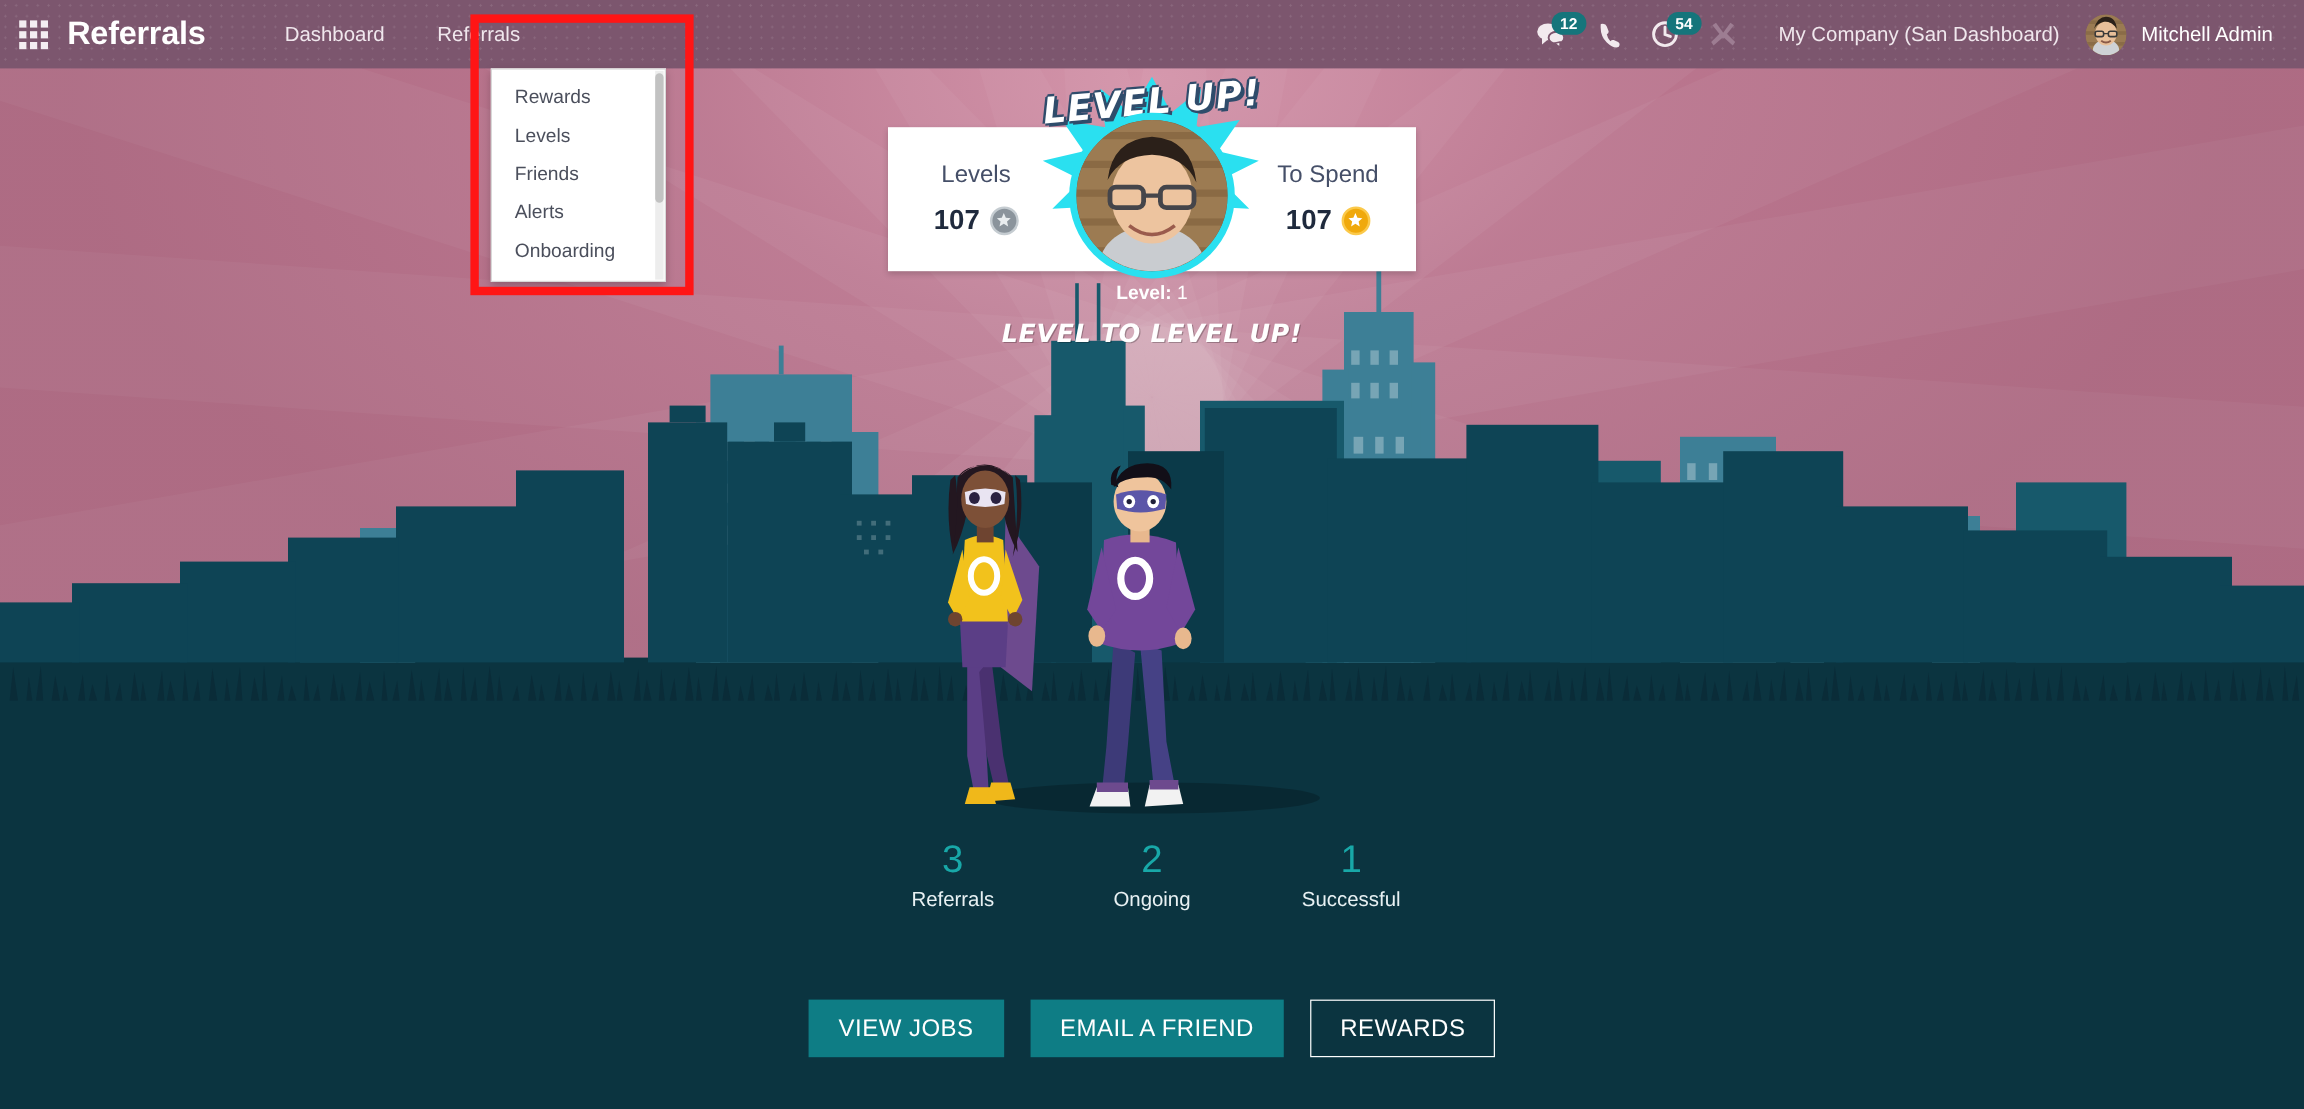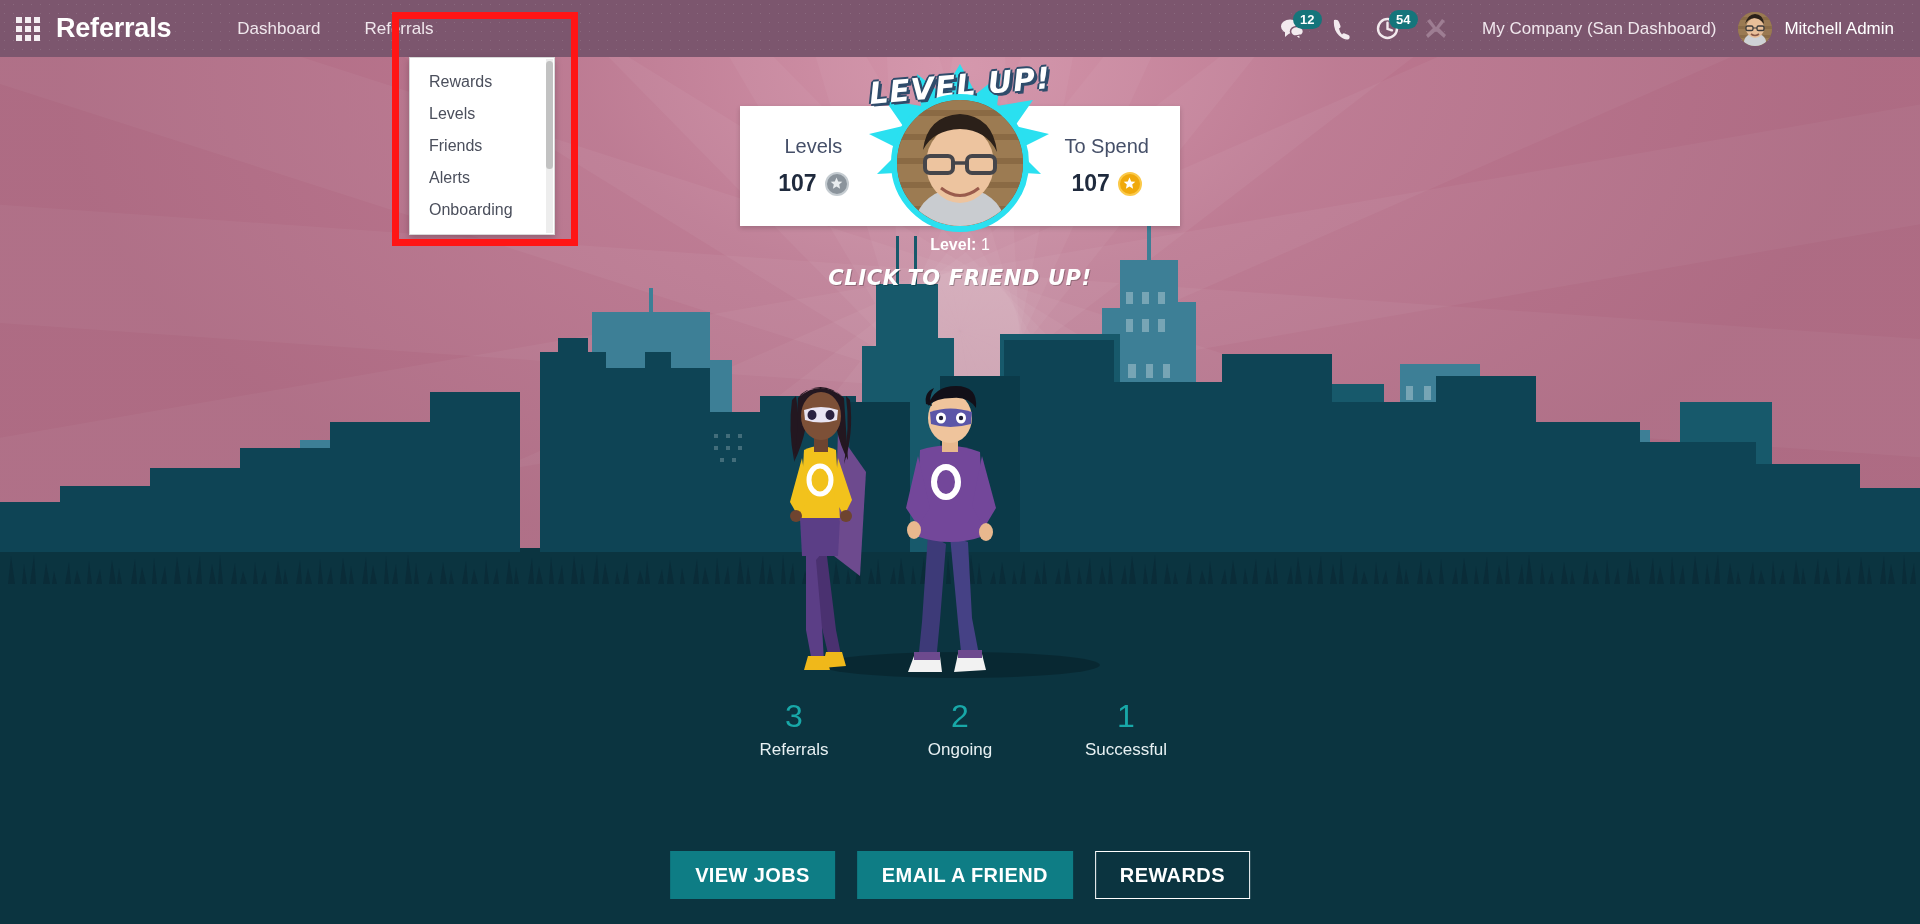--- a/index.html
+++ b/index.html
@@ -133,22 +133,22 @@
   
   .stats { position: absolute; left: 50%; transform: translateX(-50%); top: 700px; z-index: 20;
            display: flex; gap: 0; }
   .stat { width: 166px; text-align: center; }
   .stat .num { font-size: 32px; color: #18a8a8; line-height: 1.05; }
   .stat .lab { font-size: 17px; color: #e8f1f3; margin-top: 6px; }
 
   
   .actions { position: absolute; left: 50%; transform: translateX(-50%); top: 833px; z-index: 20;
              display: flex; gap: 22px; }
-  .btn { font-size: 20px; font-weight: 700; letter-spacing: 0.4px; padding: 11px 24px;
-         border: 1px solid transparent; cursor: pointer; line-height: 1.2; margin-top: 18px; }
+  .btn { font-size: 20px; font-weight: 400; letter-spacing: 0.4px; padding: 11px 24px;
+         border: 1px solid transparent; cursor: pointer; line-height: 1.2; }
   .btn-fill { background: #0e7d85; color: #fff; }
   .btn-out { background: transparent; color: #fff; border: 1px solid #fff; }
 
   
   .hero { position: absolute; z-index: 15; }
 </style>
 </head>
 <body>
 
 <div id="stage">
@@ -726,21 +726,21 @@
         <path d="M44 88 Q63 101 82 88 Q72 97 63 97 Q54 97 44 88 Z" fill="#ffffff"></path>
         <path d="M44 88 Q63 103 82 88" stroke="#9a5b4c" stroke-width="3" fill="none"></path>
       </svg>
     </div>
 
     <div class="level-text">
       <b>Level:</b>
       <span>1</span>
     </div>
 
-    <div class="click-level">CLICK TO FRIEND UP!</div>
+    <div class="click-level">LEVEL TO LEVEL UP!</div>
   </div>
 
   <div class="stats">
     <div class="stat">
       <div class="num">3</div>
       <div class="lab">Referrals</div>
     </div>
     <div class="stat">
       <div class="num">2</div>
       <div class="lab">Ongoing</div>

